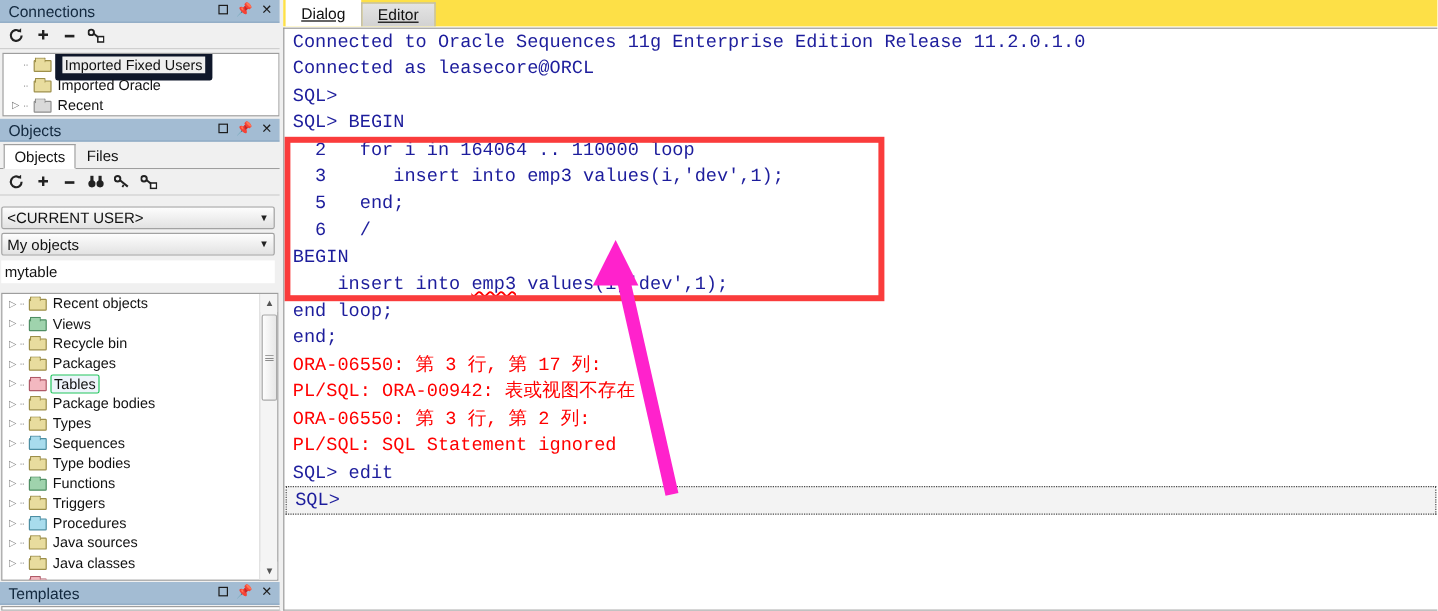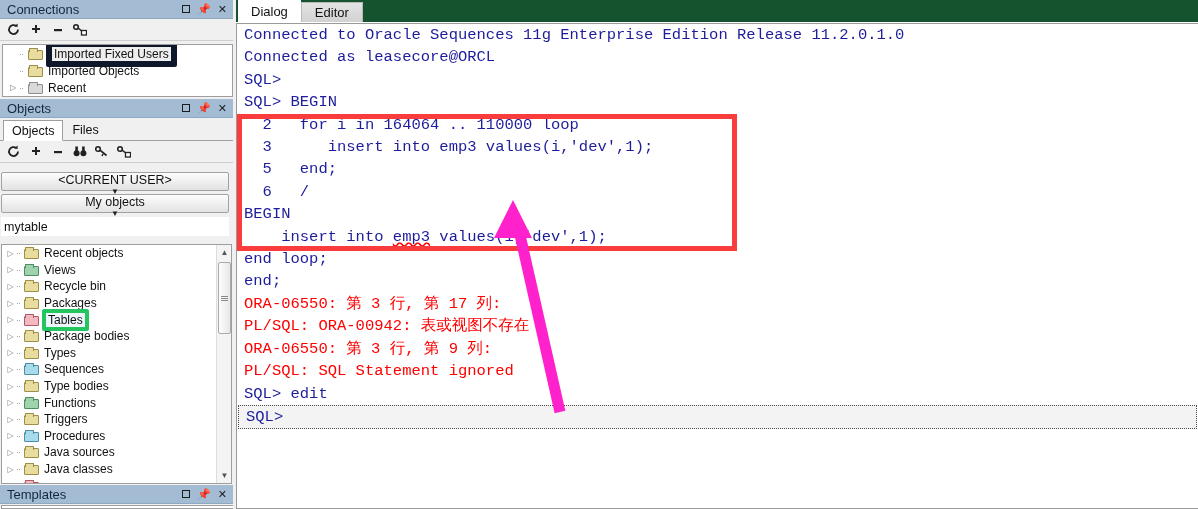--- a/index.html
+++ b/index.html
@@ -78,42 +78,42 @@
     border:1px solid transparent; border-bottom:none;
   }
   .otab.active { background:#fff; border-color:#9e9e9e; border-bottom:1px solid #fff; margin-bottom:-1px; }
 
   #obj-toolbar { position:absolute; left:0; top:141px; width:235px; }
   .combo {
     position:absolute; left:1px; width:228px; height:19px;
     background:linear-gradient(#fdfdfd,#e2e2e2);
     border:1px solid #a2a2a2; border-radius:2px;
     display:flex; align-items:center; padding:0 4px;
-    font-size:12.5px; color:#111; cursor:pointer;flex-direction:column;
+    font-size:12.5px; color:#111; cursor:pointer;
   }
   .combo .cval { flex:1; white-space:nowrap; }
   .combo .carat { font-size:8px; color:#222; }
   #combo1 { top:172px; }
   #combo2 { top:194px; }
   #filterbox {
     position:absolute; left:1px; top:217px; width:228px; height:19px;
     background:#fff; border:none;
     display:flex; align-items:center; padding-left:3px;
     font-size:12.5px; color:#111;
   }
 
   #obj-tree {
     position:absolute; left:1px; top:244px; width:231px; height:240px;
     background:#fff; border:1px solid #9e9e9e; overflow:hidden;
   }
   .otrow { display:flex; align-items:center; height:16.6px; padding-left:3px; font-size:12px; color:#111; }
   .otrow .arrow { width:11px; text-align:center; font-size:8px; color:#888; }
   .otrow .dots { width:8px; color:#9c9c9c; font-size:9px; letter-spacing:-1px;}
   .otrow .lbl.sel {
-    background:#eef4fb; border:4px solid #22c55e; border-radius:2px;
+    background:#eef4fb; border:1px solid #22c55e; border-radius:2px;
     padding:0 2px; margin-left:-2px;
   }
   
   #vsb { position:absolute; right:0px; top:0; width:15px; height:238px; background:#f4f4f4; border-left:1px solid #ddd;}
   .sbbtn { width:15px; height:15px; display:flex; align-items:center; justify-content:center; font-size:8px; color:#555; background:#f4f4f4;}
   #sbthumb {
     position:absolute; left:1px; top:17px; width:13px; height:72px;
     background:linear-gradient(90deg,#fdfdfd,#e7e7e7);
     border:1px solid #a9a9a9; border-radius:2px;
     display:flex; align-items:center; justify-content:center;
@@ -125,21 +125,21 @@
   #tpl-title { position:absolute; left:0; top:485px; width:235px; }
   #tpl-body { position:absolute; left:1px; top:505px; width:233px; height:4px; background:#fff; border:1px solid #9e9e9e;}
 
   
   #vsplit { position:absolute; left:233px; top:0; width:3px; height:509px; background:#f0f0f0; }
 
   
   #main { position:absolute; left:236px; top:0; width:962px; height:509px; background:#fff; }
   #maintabs {
     position:absolute; left:0; top:0; width:962px; height:22px;
-    background:#14532d; display:flex; align-items:flex-end; padding-left:2px;
+    background:#fde047; display:flex; align-items:flex-end; padding-left:2px;text-decoration:underline;
   }
   .mtab {
     height:22px; padding:0 13px; font-size:13px; color:#111;
     display:flex; align-items:center; cursor:pointer;
   }
   .mtab.active { background:#fff; }
   .mtab.inactive { background:linear-gradient(#e4e4e4,#d2d2d2); border:1px solid #b9b9b9; border-bottom:none; height:20px; }
 
   #console {
     position:absolute; left:0; top:23px; width:962px; height:486px;
@@ -218,21 +218,21 @@
             <i></i>
           </span>
         <span class="lbl sel">Imported Fixed Users</span>
       </div>
       <div class="ctrow">
         <span class="arrow"></span>
         <span class="dots">··</span>
         <span class="folder">
             <i></i>
           </span>
-        <span class="lbl">Imported Objects</span>
+        <span class="lbl">Imported Oracle</span>
       </div>
       <div class="ctrow">
         <span class="arrow">▷</span>
         <span class="dots">··</span>
         <span class="folder gry">
             <i></i>
           </span>
         <span class="lbl">Recent</span>
       </div>
     </div>
@@ -463,21 +463,21 @@
           <div class="code">  2   for i in 164064 .. 110000 loop</div>
           <div class="code">  3      insert into emp3 values(i,'dev',1);</div>
           <div class="code">  5   end;</div>
           <div class="code">  6   /</div>
           <div class="code">BEGIN</div>
           <div class="code">    insert into <span class="sq">emp3</span> values(i,'dev',1);</div>
           <div class="code">end loop;</div>
           <div class="code">end;</div>
           <div class="code err">ORA-06550: 第 3 行, 第 17 列:</div>
           <div class="code err">PL/SQL: ORA-00942: 表或视图不存在</div>
-          <div class="code err">ORA-06550: 第 3 行, 第 9 列:</div>
+          <div class="code err">ORA-06550: 第 3 行, 第 2 列:</div>
           <div class="code err">PL/SQL: SQL Statement ignored</div>
           <div class="code blank"></div>
           <div class="code">SQL&gt; edit</div>
           <div class="code" id="lastline">SQL&gt;</div>
         </div>
 
       <div id="redbox"></div>
 
       <svg id="arrow" viewBox="0 0 130 240">
         <path d="M108 238 L66 52" stroke="#ff22cc" stroke-width="11" fill="none"></path>

